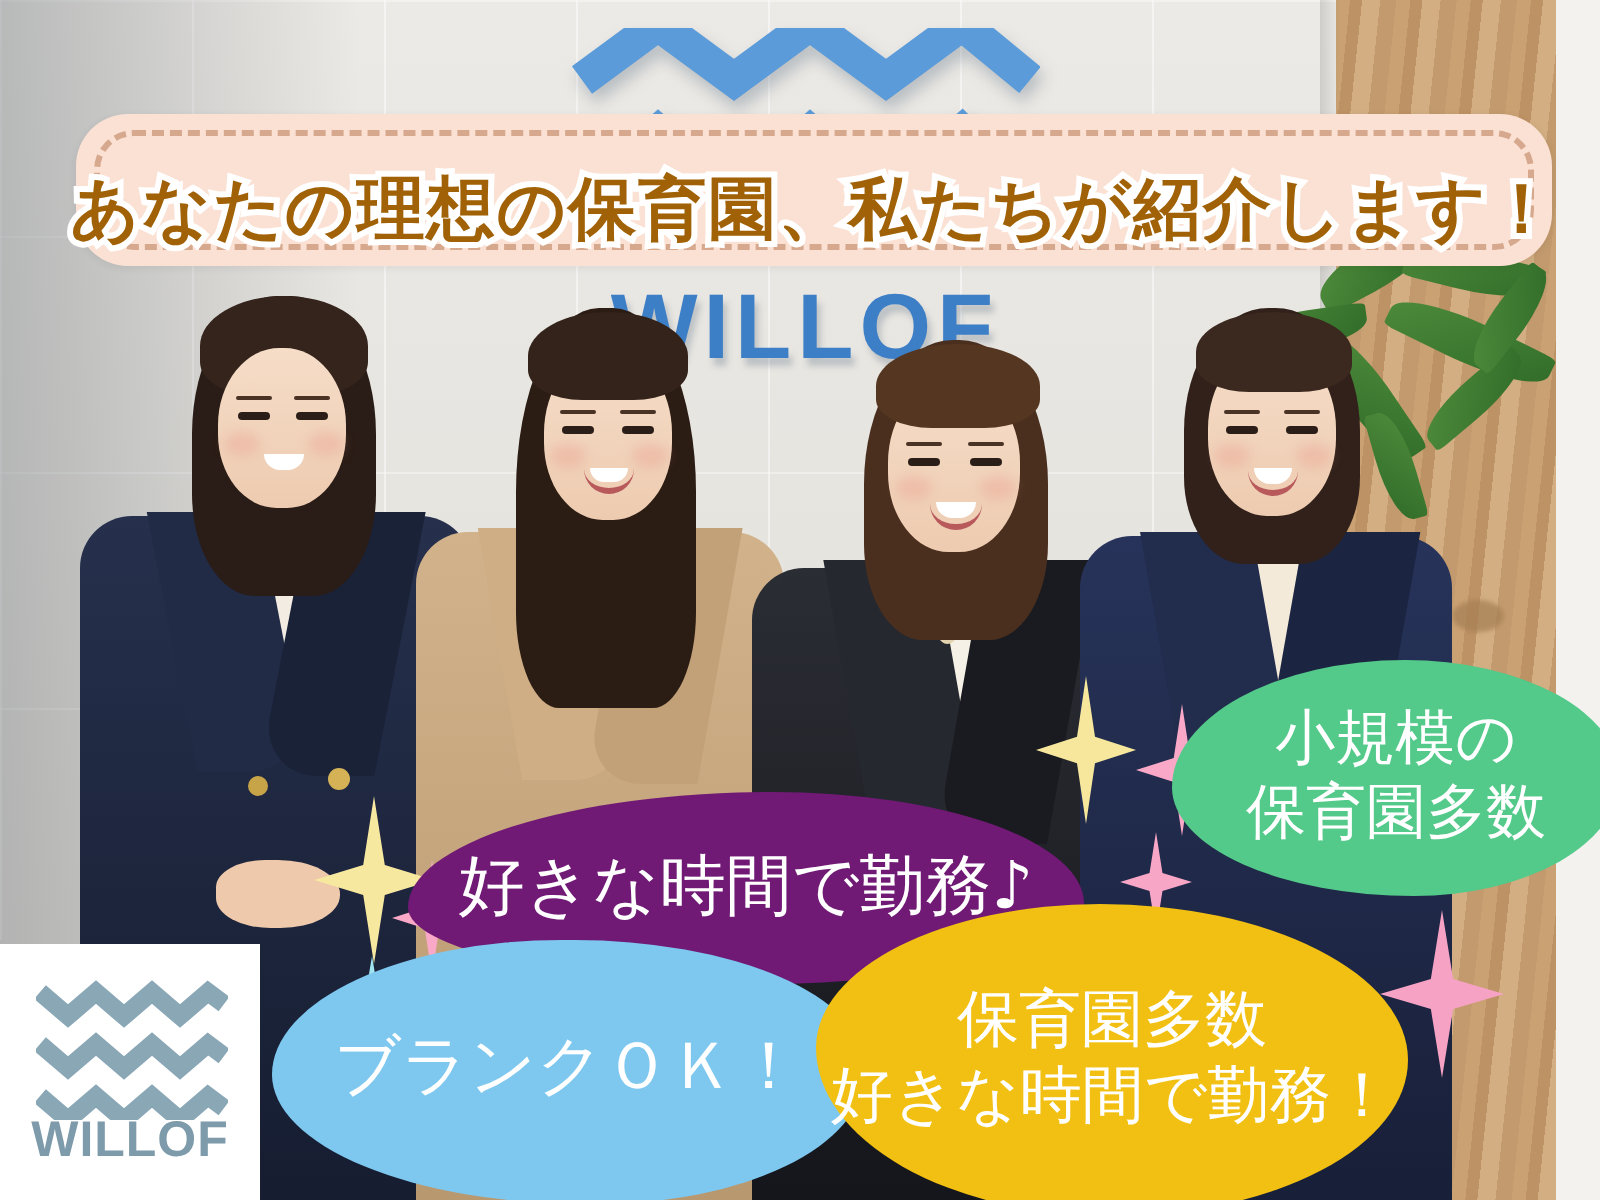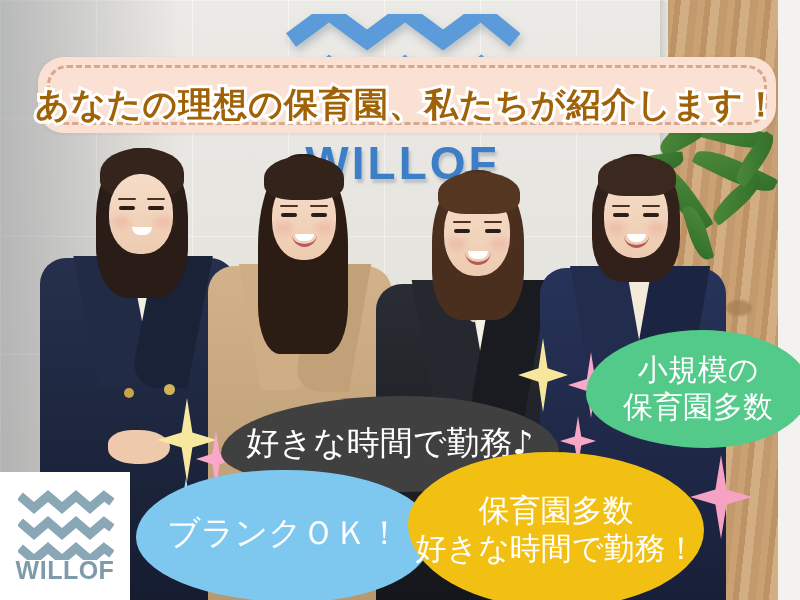--- a/index.html
+++ b/index.html
@@ -140,22 +140,22 @@
     position:absolute;inset:0;
     display:flex;flex-direction:column;align-items:center;justify-content:center;
     color:#ffffff;
     font-family:"DejaVu Sans","Liberation Sans",sans-serif;
     font-weight:500;
     white-space:nowrap;
     line-height:1.22;
   }
 
   .blob-pink{
-    left:221px;top:396px;width:338px;height:96px;
-    background:#404040;
+    left:204px;top:396px;width:338px;height:96px;
+    background:#701a75;
     border-radius:54% 46% 48% 52% / 60% 58% 42% 40%;
   }
   .blob-pink .blob-txt{font-size:33px;padding-bottom:2px;}
 
   .blob-blue{
     left:136px;top:470px;width:296px;height:132px;
     background:#7ec8f0;
     border-radius:50% 50% 46% 54% / 52% 48% 50% 50%;
   }
   .blob-blue .blob-txt{font-size:33px;padding-bottom:6px;}

